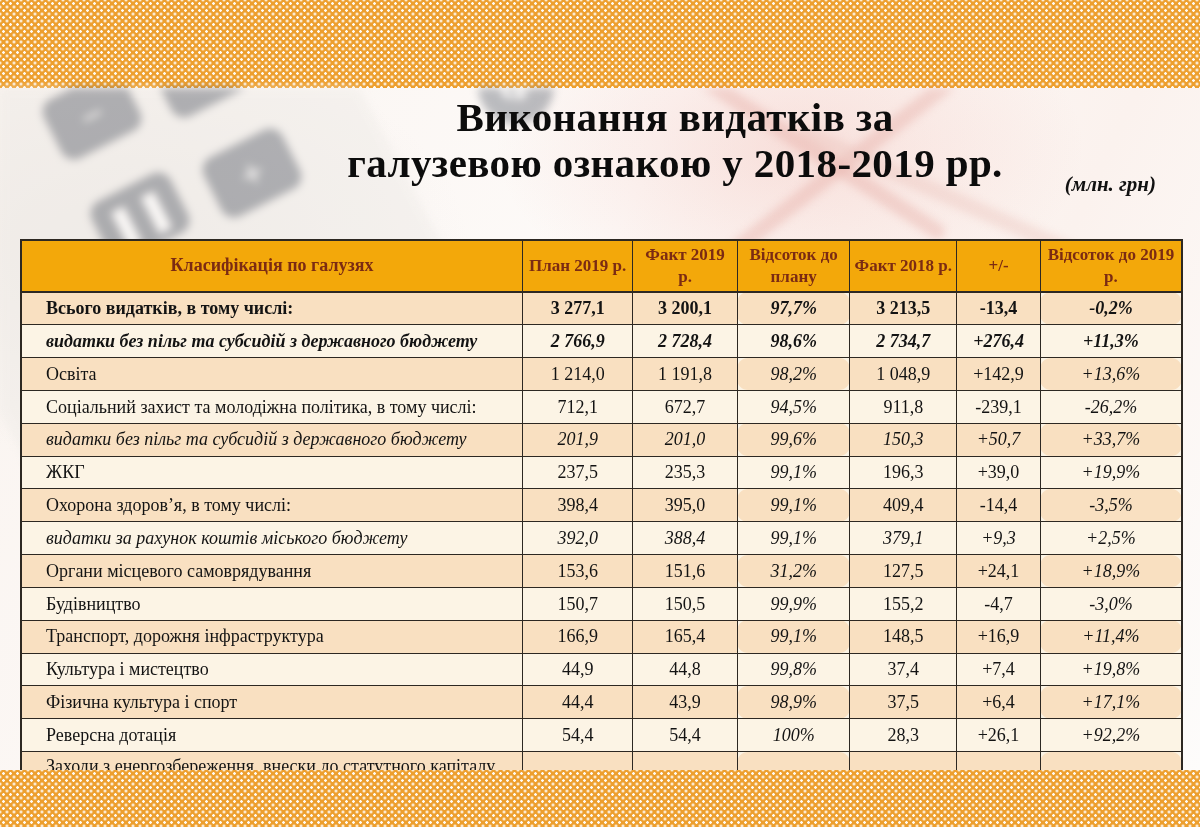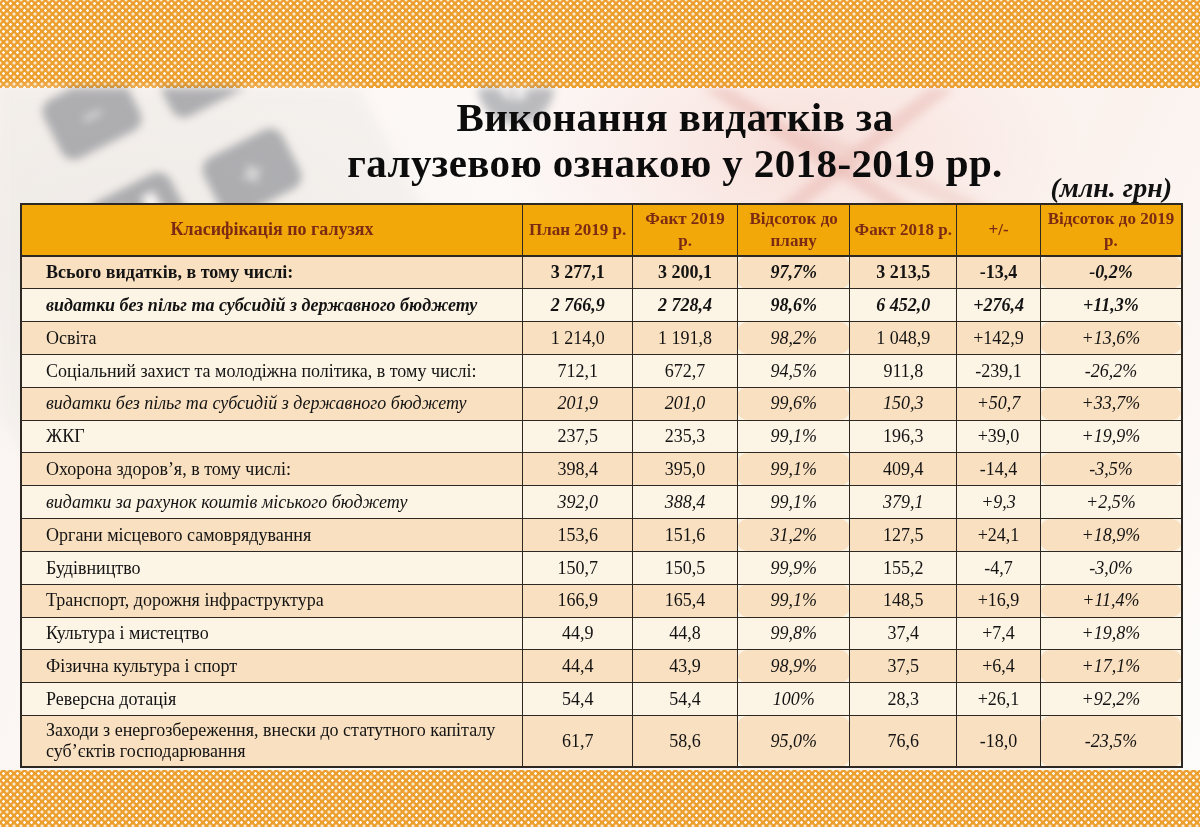--- a/index.html
+++ b/index.html
@@ -36,26 +36,26 @@
   .k3 { left:96px;  top:96px;  }
   .k4 { left:208px; top:52px;  }
   .k5 { left:478px; top:-40px; width:76px; height:76px; border-radius:38px; background:#7a7f88; }
   .pencil { position:absolute; width:300px; height:16px; background:#dd9087; border-radius:8px; opacity:.55; }
   .p1 { left:668px; top:58px;  transform:rotate(33deg); }
   .p2 { left:700px; top:64px;  transform:rotate(-38deg); }
   .p3 { left:788px; top:96px;  transform:rotate(24deg); background:#e4b0a8; }
 
   .title { position:absolute; top:6px; left:150px; width:1050px; text-align:center;
            font-size:41px; font-weight:bold; color:#0c0c0c; line-height:1.13; letter-spacing:.4px; }
-  .unit-note { position:absolute; top:84px; right:28px; font-size:28px; font-weight:bold;
+  .unit-note { position:absolute; top:84px; right:44px; font-size:21px; font-weight:bold;
                font-style:italic; color:#111; }
 
   .table-wrap { position:absolute; left:20px; top:115px; width:1163px; height:565px; }
   table { width:100%; height:100%; border-collapse:collapse; table-layout:fixed;
-          border:2px solid #2d2822; background:#FCF4E5; }
+          border:2px solid #2d2822; background:#FCF4E5;margin-top:36px; }
   th, td { border:1px solid #2d2822; overflow:hidden; }
   col.c0 { width:43.2%; } col.c1 { width:9.5%; } col.c2 { width:9.0%; }
   col.c3 { width:9.7%; } col.c4 { width:9.2%; } col.c5 { width:7.2%; } col.c6 { width:12.2%; }
 
   thead th { background:#F3A80A; color:#7B2B13; font-weight:bold; font-size:17px;
              height:52px; text-align:center; vertical-align:middle; padding:2px 4px; line-height:1.3;
              border-bottom:2px solid #2d2822; }
   thead th.first { font-size:18px; }
 
   td { font-size:18px; color:#131313; text-align:center; vertical-align:middle;
@@ -126,21 +126,21 @@
               <td class="col3 pct">97,7%</td>
               <td class="col4">3 213,5</td>
               <td class="col5">-13,4</td>
               <td class="col6 pct">-0,2%</td>
             </tr>
             <tr class="row-light style-bold-italic">
               <td class="col0">видатки без пільг та субсидій з державного бюджету</td>
               <td class="col1">2 766,9</td>
               <td class="col2">2 728,4</td>
               <td class="col3 pct">98,6%</td>
-              <td class="col4">6 452,0</td>
+              <td class="col4">2 734,7</td>
               <td class="col5">+276,4</td>
               <td class="col6 pct">+11,3%</td>
             </tr>
             <tr class="row-dark style-normal">
               <td class="col0">Освіта</td>
               <td class="col1">1 214,0</td>
               <td class="col2">1 191,8</td>
               <td class="col3 pct">98,2%</td>
               <td class="col4">1 048,9</td>
               <td class="col5">+142,9</td>

